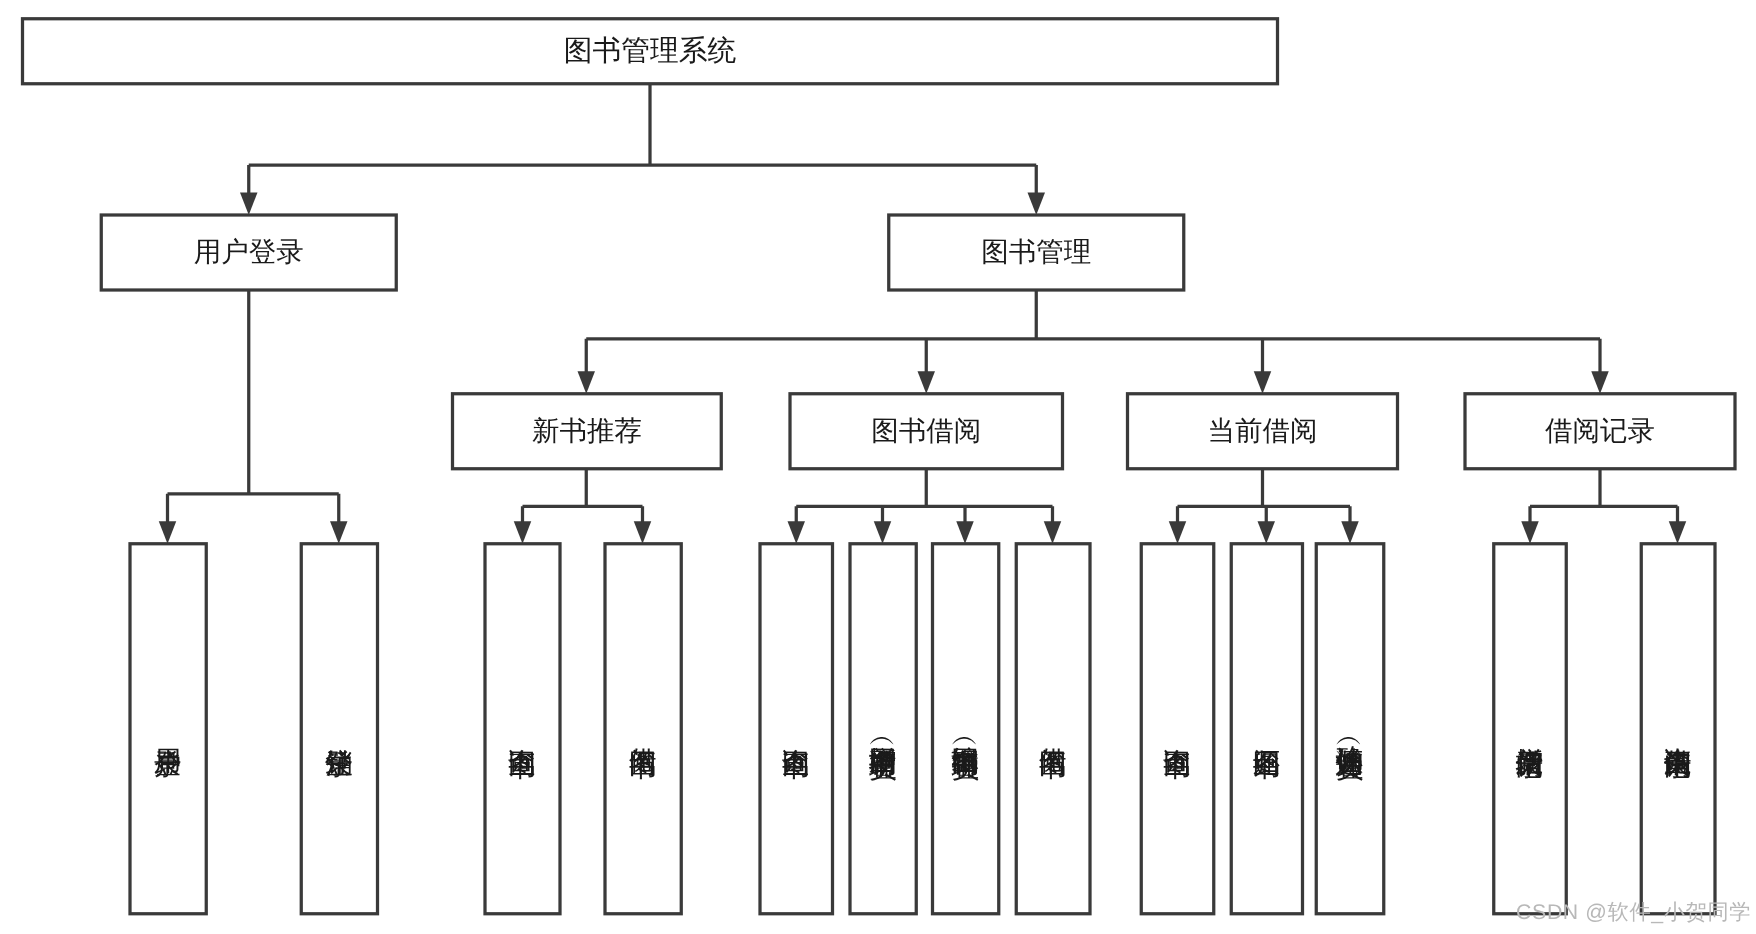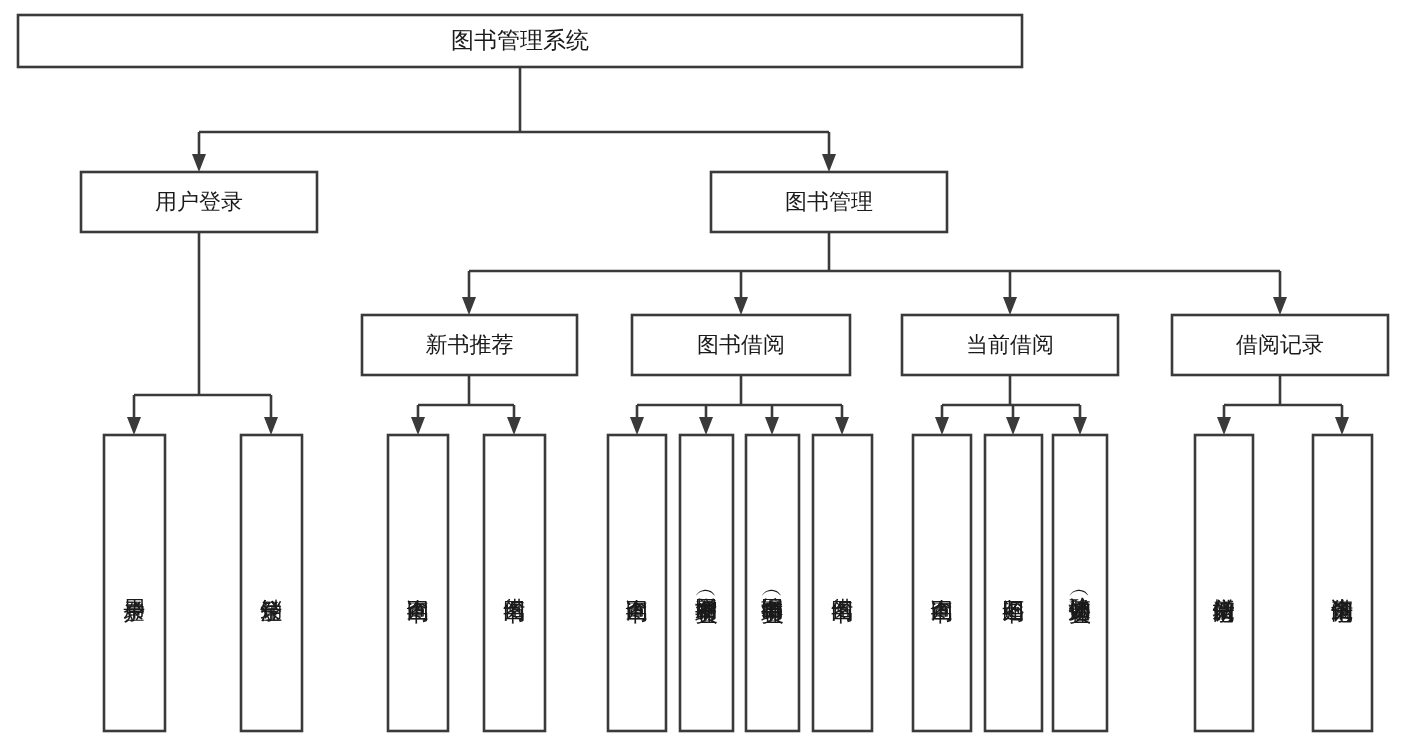--- a/index.html
+++ b/index.html
@@ -187,13 +187,14 @@
       <div class="vlabel" style="left: 608px; top: 435px; width: 58px; height: 296px; font-size: 22px;">查询图书</div>
       <div class="vlabel" style="left: 680px; top: 435px; width: 53px; height: 296px; font-size: 22px;">新增图书（管理员）</div>
       <div class="vlabel" style="left: 746px; top: 435px; width: 53px; height: 296px; font-size: 22px;">编辑图书（管理员）</div>
       <div class="vlabel" style="left: 813px; top: 435px; width: 59px; height: 296px; font-size: 22px;">借阅图书</div>
       <div class="vlabel" style="left: 913px; top: 435px; width: 58px; height: 296px; font-size: 22px;">查询图书</div>
       <div class="vlabel" style="left: 985px; top: 435px; width: 57px; height: 296px; font-size: 22px;">归还图书</div>
       <div class="vlabel" style="left: 1053px; top: 435px; width: 54px; height: 296px; font-size: 22px;">确认归还（管理员）</div>
       <div class="vlabel" style="left: 1195px; top: 435px; width: 58px; height: 296px; font-size: 22px;">新增借阅记录</div>
       <div class="vlabel" style="left: 1313px; top: 435px; width: 59px; height: 296px; font-size: 22px;">查询借阅记录</div>
     </div>
+  <div class="watermark">CSDN @软件_小贺同学</div>
 </div>
 
 </body></html>

